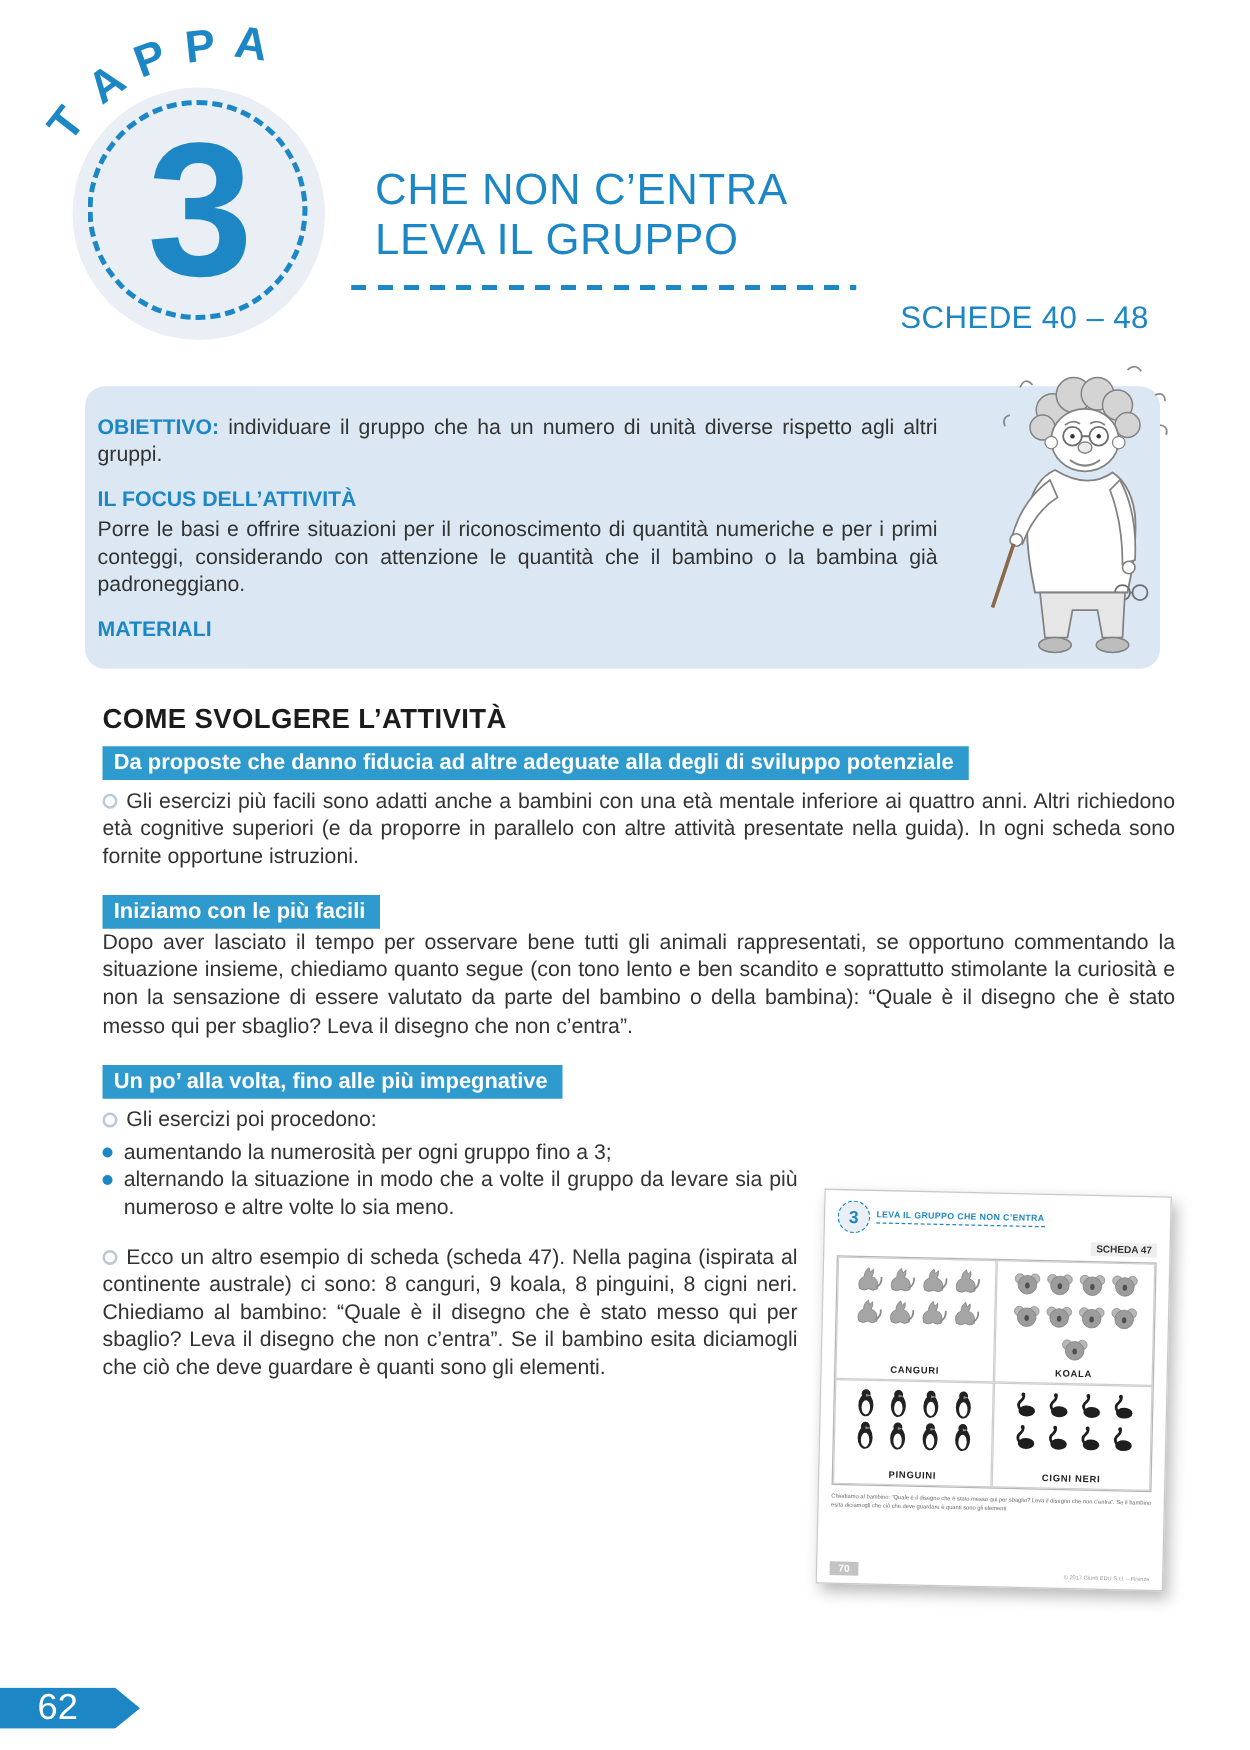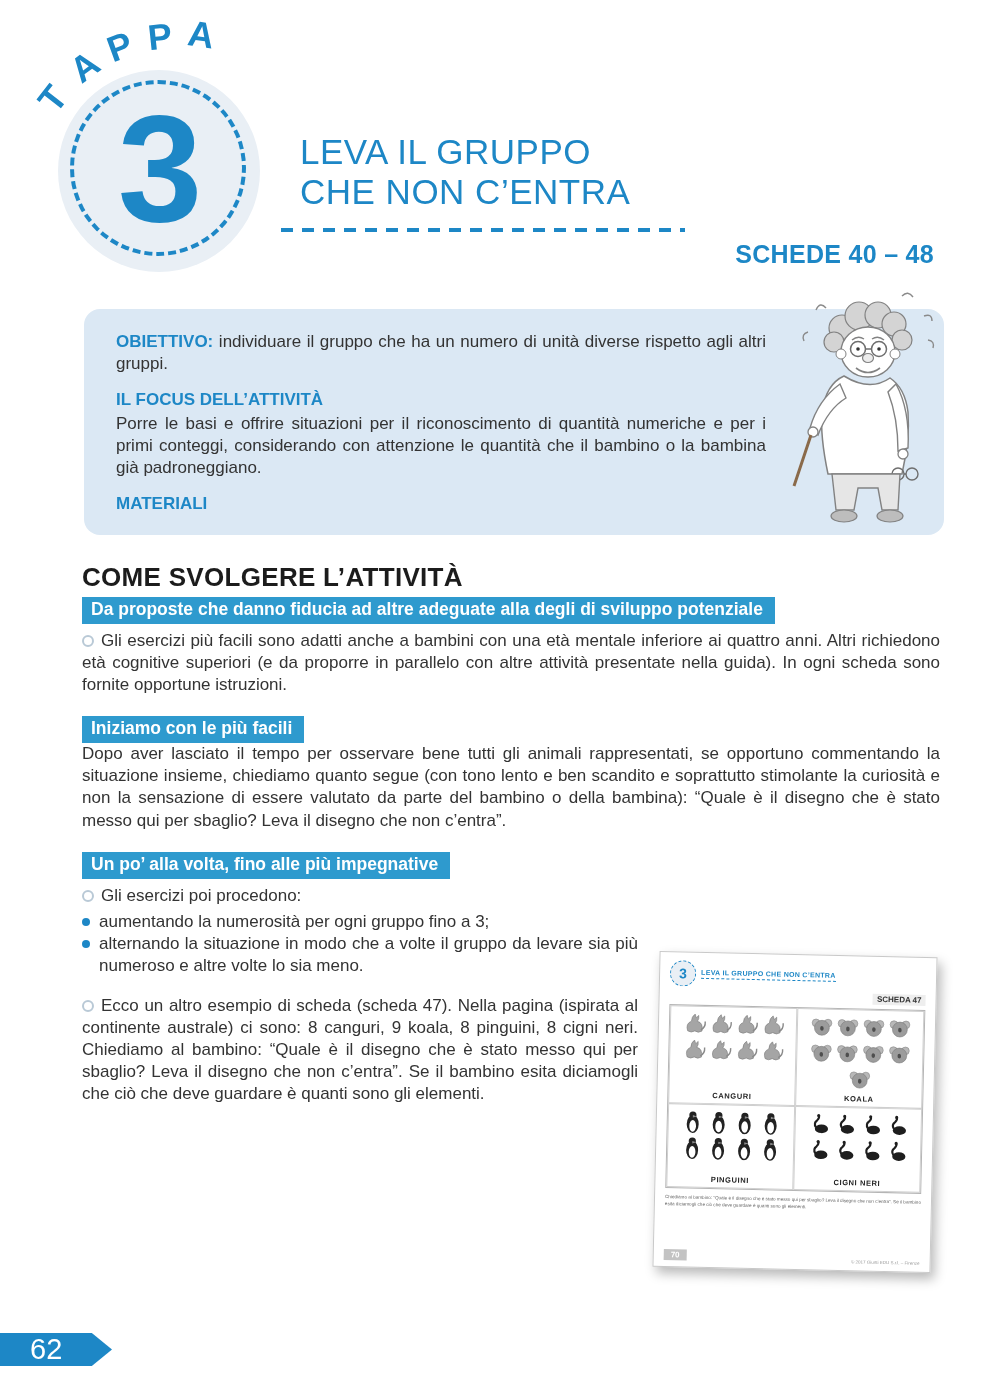--- a/index.html
+++ b/index.html
@@ -21,34 +21,34 @@
   .tl0{left:12px;top:56px;transform:rotate(-52deg);}
   .tl1{left:42px;top:24px;transform:rotate(-36deg);}
   .tl2{left:78px;top:4px;transform:rotate(-20deg);}
   .tl3{left:118px;top:-6px;transform:rotate(-6deg);}
   .tl4{left:158px;top:-8px;transform:rotate(8deg);}
 
   
   .title{position:absolute;left:300px;top:132px;font-size:35px;color:var(--blue);line-height:1.14;letter-spacing:0.5px;}
   .title-dash{position:absolute;left:281px;top:228px;width:404px;height:4px;
     background:repeating-linear-gradient(90deg,var(--blue) 0 12px,transparent 12px 21px);}
-  .schede{position:absolute;right:66px;top:240px;font-size:25px;font-weight:700;color:var(--blue);letter-spacing:0.3px;}
-
-  
-  .infobox{position:absolute;left:84px;top:309px;width:860px;height:226px;background:var(--boxbg);border-radius:16px;
-    padding:22px 178px 16px 32px;font-size:17px;line-height:1.3;}
+  .schede{position:absolute;right:81px;top:240px;font-size:25px;font-weight:400;color:var(--blue);letter-spacing:0.3px;}
+
+  
+  .infobox{position:absolute;left:68px;top:309px;width:860px;height:226px;background:var(--boxbg);border-radius:16px;
+    padding:22px 178px 16px 10px;font-size:17px;line-height:1.3;}
   .blabel{color:var(--blue);font-weight:700;}
   .btext{color:var(--ink);}
   .obiettivo{margin-bottom:14px;text-align:justify;}
   .bhead{color:var(--blue);font-weight:700;margin-bottom:2px;}
   .bpara{color:var(--ink);text-align:justify;margin-bottom:13px;}
   .teacher{position:absolute;left:786px;top:288px;width:160px;height:255px;}
 
   
-  .come{position:absolute;left:82px;top:562px;font-size:26px;font-weight:700;color:#1c1c1c;letter-spacing:0.3px;}
+  .come{position:absolute;left:82px;top:562px;font-size:22px;font-weight:700;color:#1c1c1c;letter-spacing:0.3px;}
   .flow{position:absolute;left:82px;top:597px;width:858px;}
   .banner{display:inline-block;background:var(--banner);color:#fff;font-weight:700;font-size:17.5px;padding:2px 12px 4px 9px;}
   .sec{margin-top:20px;}
   .para{font-size:17px;color:var(--ink);text-align:justify;line-height:1.3;margin-top:6px;}
   .para.cont{margin-top:0;}
   .ring{display:inline-block;width:12px;height:12px;border:2px solid #b9c9d6;border-radius:50%;margin-right:7px;vertical-align:-1px;}
   .narrow{width:556px;}
   .blist{list-style:none;margin-top:4px;}
   .blist li{position:relative;padding-left:17px;font-size:17px;color:var(--ink);line-height:1.3;text-align:justify;}
   .dot{position:absolute;left:0;top:7px;width:8px;height:8px;border-radius:50%;background:var(--blue);}
@@ -68,21 +68,21 @@
   .ws-cell.short{min-height:84px;}
   .animals{display:flex;flex-wrap:wrap;justify-content:center;align-content:center;width:118px;}
   .animal{width:24px;height:24px;margin:1px;}
   .ws-label{font-size:7.5px;font-weight:700;letter-spacing:0.6px;color:#222;margin-top:2px;}
   .ws-caption{font-size:4.6px;color:#666;text-align:justify;line-height:1.45;margin-top:6px;}
   .ws-footer{display:flex;align-items:flex-end;justify-content:space-between;margin-top:auto;}
   .ws-page{background:#c3c3c3;color:#fff;font-size:8px;font-weight:700;padding:1px 7px;}
   .ws-credit{font-size:4.5px;color:#999;}
 
   
-  .footer{position:absolute;left:0;bottom:0;width:100%;height:67px;display:flex;align-items:flex-start;}
+  .footer{position:absolute;left:0;bottom:0;width:100%;height:67px;display:flex;align-items:center;}
   .page-num{width:112px;background:var(--blue);color:#fff;font-size:29px;display:flex;align-items:center;padding-left:30px;
     clip-path:polygon(0 0,82% 0,100% 50%,82% 100%,0 100%);}
   .gradbar{flex:1;margin-left:6px;background:linear-gradient(90deg,#d4e7f5 0%,#a6cfea 30%,#5fa8d8 65%,#1d87c6 100%);}
 </style>
 </head>
 <body>
 
 <svg width="0" height="0" style="position:absolute" aria-hidden="true">
   <defs>
     <symbol id="an-kangaroo" viewBox="0 0 20 20">
@@ -116,22 +116,22 @@
     <span class="tl tl1">A</span>
     <span class="tl tl2">P</span>
     <span class="tl tl3">P</span>
     <span class="tl tl4">A</span>
     <div class="tappa-bg"></div>
     <div class="tappa-dash"></div>
     <div class="tappa-num">3</div>
   </div>
 
   <div class="title">
+    <div>CHE NON C’ENTRA</div>
     <div>LEVA IL GRUPPO</div>
-    <div>CHE NON C’ENTRA</div>
   </div>
   <div class="title-dash"></div>
   <div class="schede">SCHEDE 40 – 48</div>
 
   <div class="infobox">
     <p class="obiettivo"><span class="blabel">OBIETTIVO:</span><span class="btext"> individuare il gruppo che ha un numero di unità diverse rispetto agli altri gruppi.</span></p>
     <p class="bhead">IL FOCUS DELL’ATTIVITÀ</p>
     <p class="bpara">Porre le basi e offrire situazioni per il riconoscimento di quantità numeriche e per i primi conteggi, considerando con attenzione le quantità che il bambino o la bambina già padroneggiano.</p>
     <p class="bhead">MATERIALI</p>
   </div>

